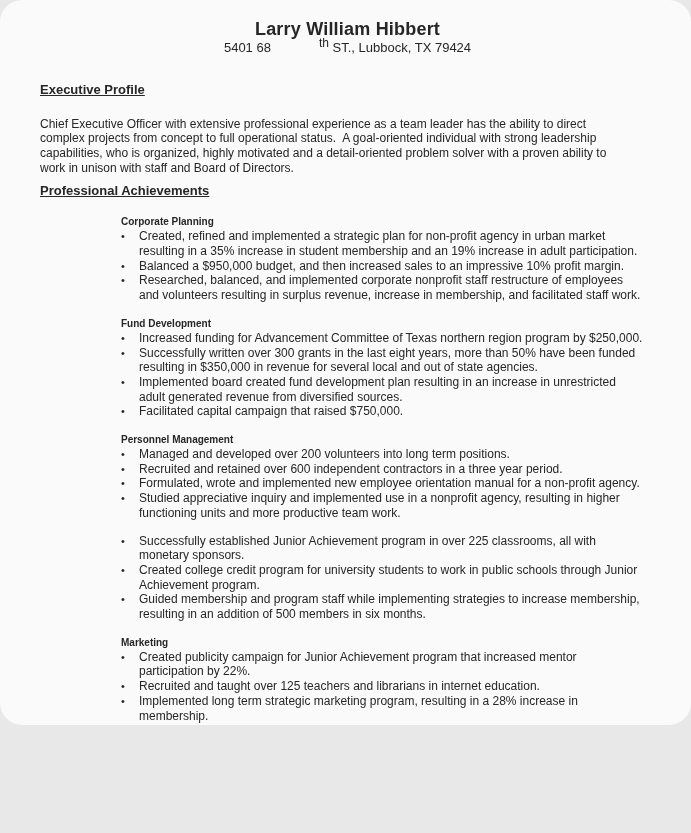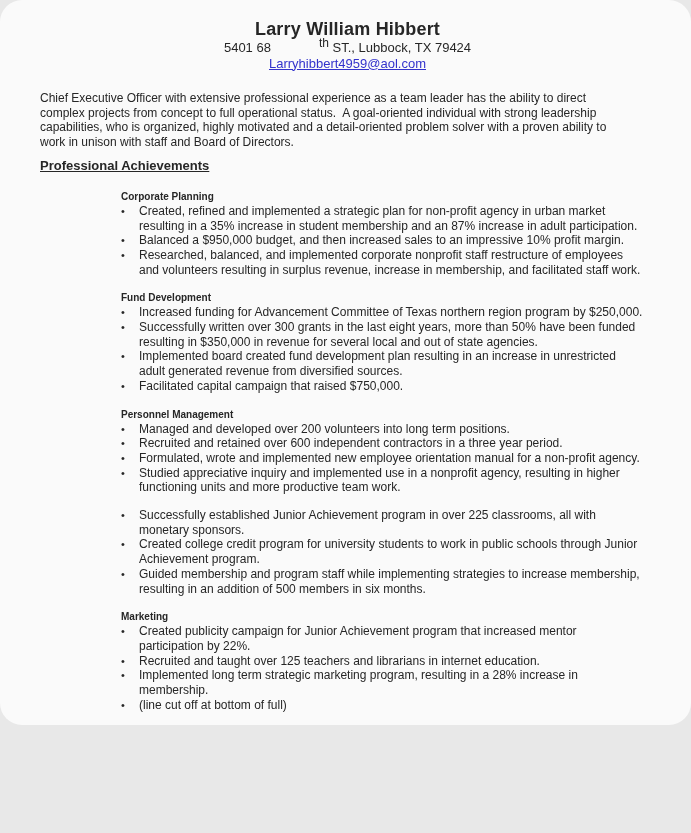--- a/index.html
+++ b/index.html
@@ -45,35 +45,35 @@
   .btext{width:505px;}
 </style>
 </head>
 <body>
 
 <div class="page">
 
   <header class="doc-header">
     <div class="name">Larry William Hibbert</div>
     <div class="contact"><span>5401 68</span><sup>th</sup><span> ST., Lubbock, TX 79424</span></div>
-    <div class="contact"><a href="#">Larryhibbert4959@aol.com</a></div>
   </header>
 
   <section>
+    <h2 class="main-heading ep-heading">Executive Profile</h2>
     <p class="profile-text">Chief Executive Officer with extensive professional experience as a team leader has the ability to direct complex projects from concept to full operational status.  A goal-oriented individual with strong leadership capabilities, who is organized, highly motivated and a detail-oriented problem solver with a proven ability to work in unison with staff and Board of Directors.</p>
   </section>
 
   <section>
     <h2 class="main-heading pa-heading">Professional Achievements</h2>
     <div id="groups" class="groups">
         <div class="group">
           <h3 class="group-title">Corporate Planning</h3>
           <div class="bullet-row">
             <span class="dot">•</span>
-            <span class="btext">Created, refined and implemented a strategic plan for non-profit agency in urban market resulting in a 35% increase in student membership and an 87% increase in adult participation.</span>
+            <span class="btext">Created, refined and implemented a strategic plan for non-profit agency in urban market resulting in a 35% increase in student membership and an 19% increase in adult participation.</span>
           </div>
           <div class="bullet-row">
             <span class="dot">•</span>
             <span class="btext">Balanced a $950,000 budget, and then increased sales to an impressive 10% profit margin.</span>
           </div>
           <div class="bullet-row">
             <span class="dot">•</span>
             <span class="btext">Researched, balanced, and implemented corporate nonprofit staff restructure of employees and volunteers resulting in surplus revenue, increase in membership, and facilitated staff work.</span>
           </div>
         </div>

